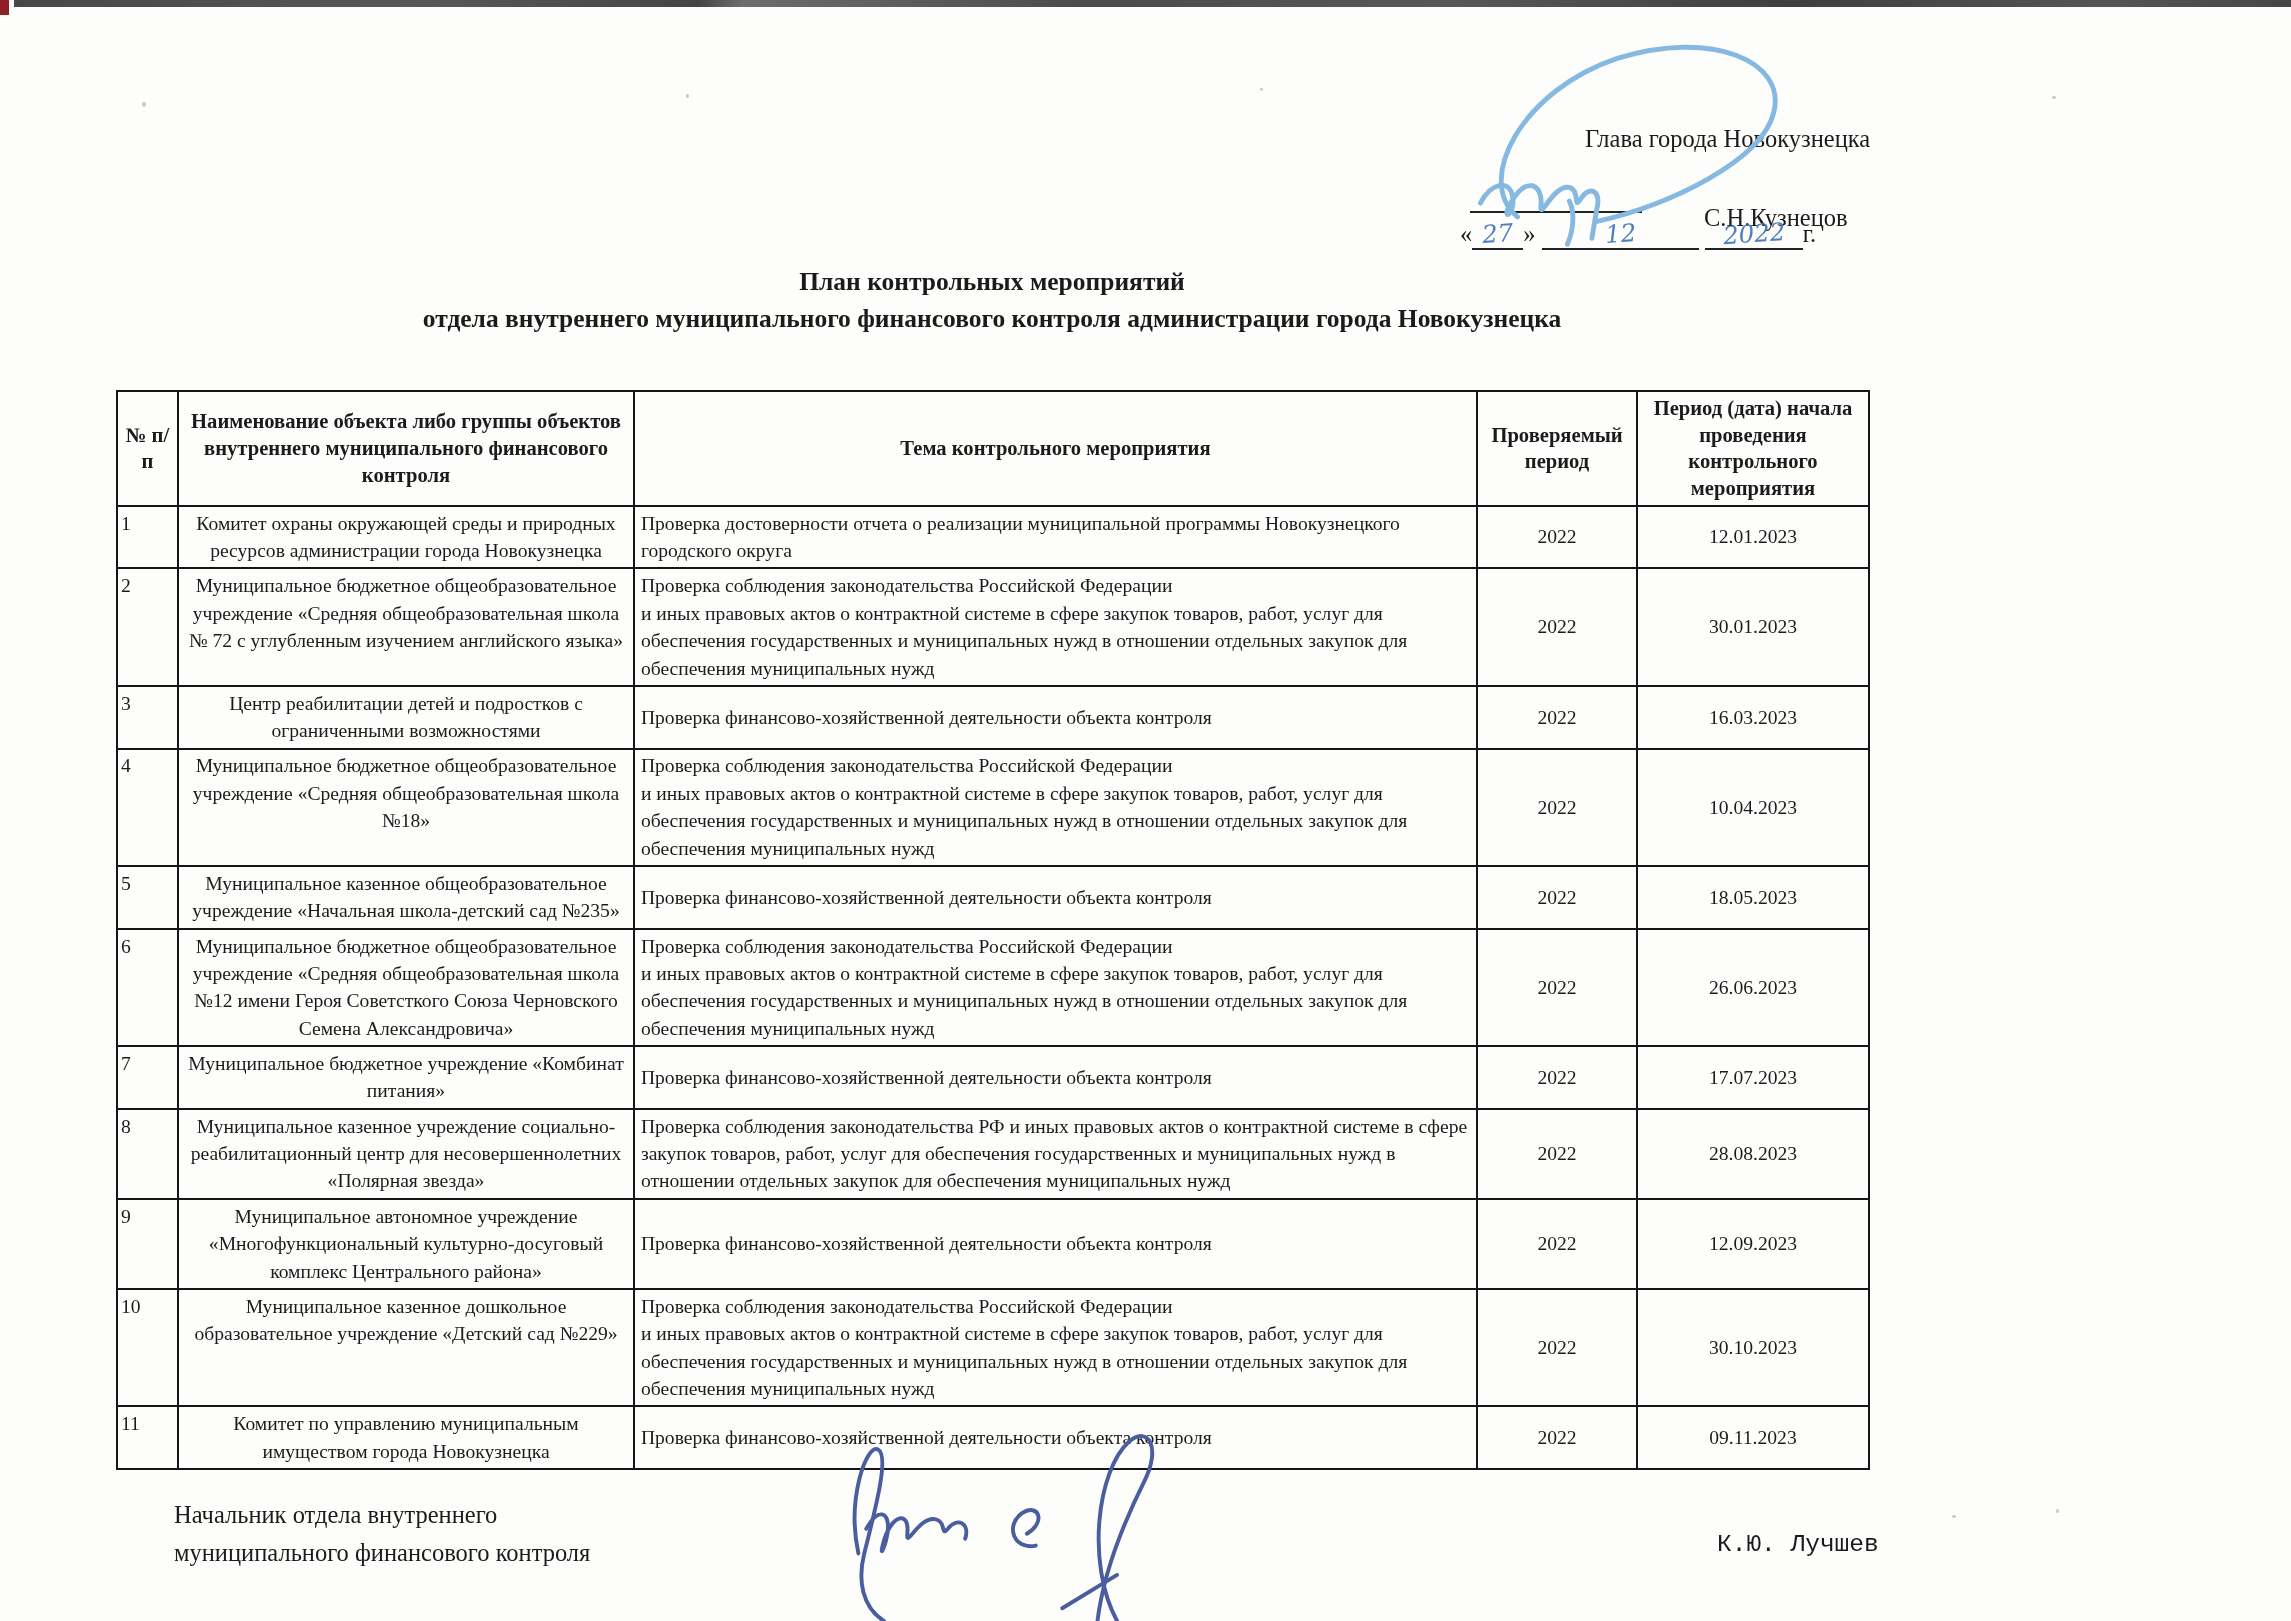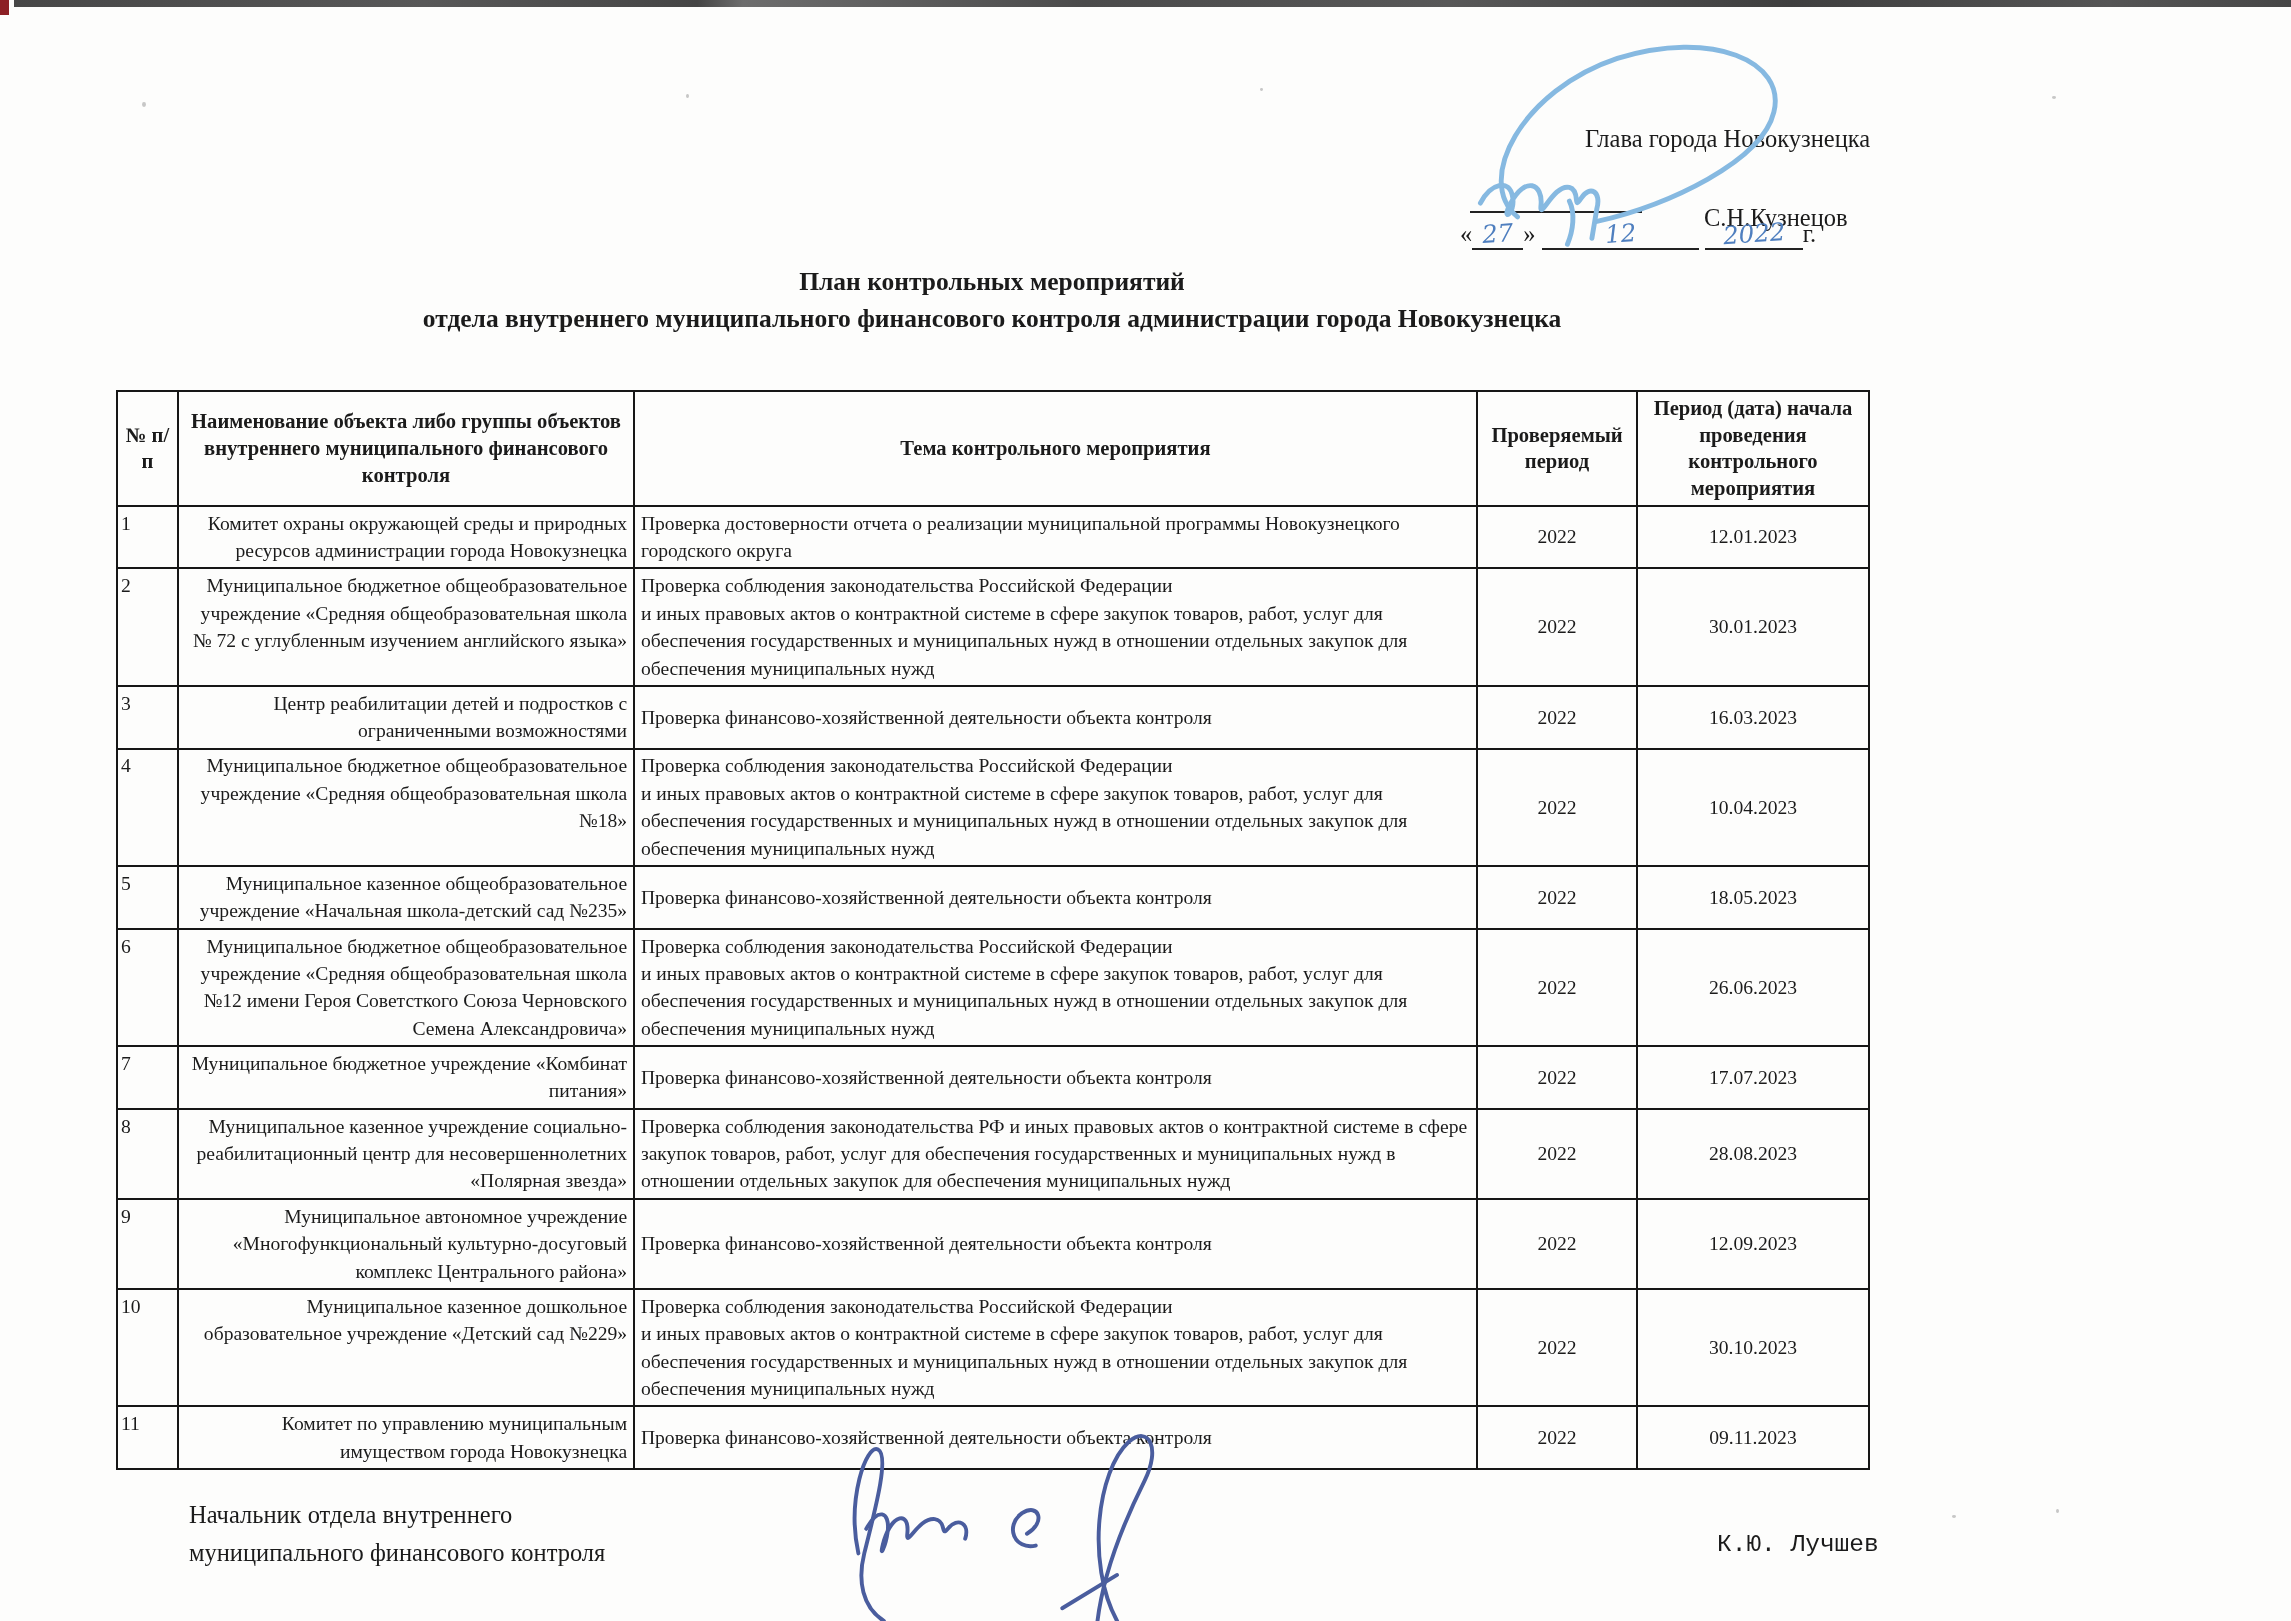--- a/index.html
+++ b/index.html
@@ -36,26 +36,26 @@
   .plan-table{position:absolute;top:390px;left:116px;border-collapse:collapse;table-layout:fixed;width:1752px;}
   .plan-table col.c-num{width:61px;}
   .plan-table col.c-obj{width:456px;}
   .plan-table col.c-theme{width:843px;}
   .plan-table col.c-period{width:160px;}
   .plan-table col.c-start{width:232px;}
   .plan-table td,.plan-table th{border:2.5px solid #161616;padding:2.9px 5.9px;
     font-size:19.6px;line-height:1.4;white-space:pre-line;overflow:hidden;}
   .plan-table th{font-weight:bold;text-align:center;vertical-align:middle;line-height:1.3;font-size:20.6px;}
   .plan-table td.num{vertical-align:top;text-align:left;padding-left:2.9px;}
-  .plan-table td.obj{vertical-align:top;text-align:right;}
+  .plan-table td.obj{vertical-align:top;text-align:center;}
   .plan-table td.theme{vertical-align:middle;text-align:left;}
   .plan-table td.period,.plan-table td.start{vertical-align:middle;text-align:center;white-space:nowrap;}
 
   
-  .footer-position{position:absolute;top:1496px;left:189px;font-size:24.5px;line-height:38px;white-space:pre-line;}
+  .footer-position{position:absolute;top:1496px;left:174px;font-size:24.5px;line-height:38px;white-space:pre-line;}
   .footer-name{position:absolute;top:1531px;left:1717px;font-size:24.5px;white-space:nowrap;font-family:Liberation Mono, monospace;}
   .chief-sig{position:absolute;top:1426px;left:823px;width:353px;height:195px;pointer-events:none;}
 </style>
 </head>
 <body>
 
 <div class="sheet">
 
   <div class="scan-top"></div>
   <div class="scan-corner"></div>

